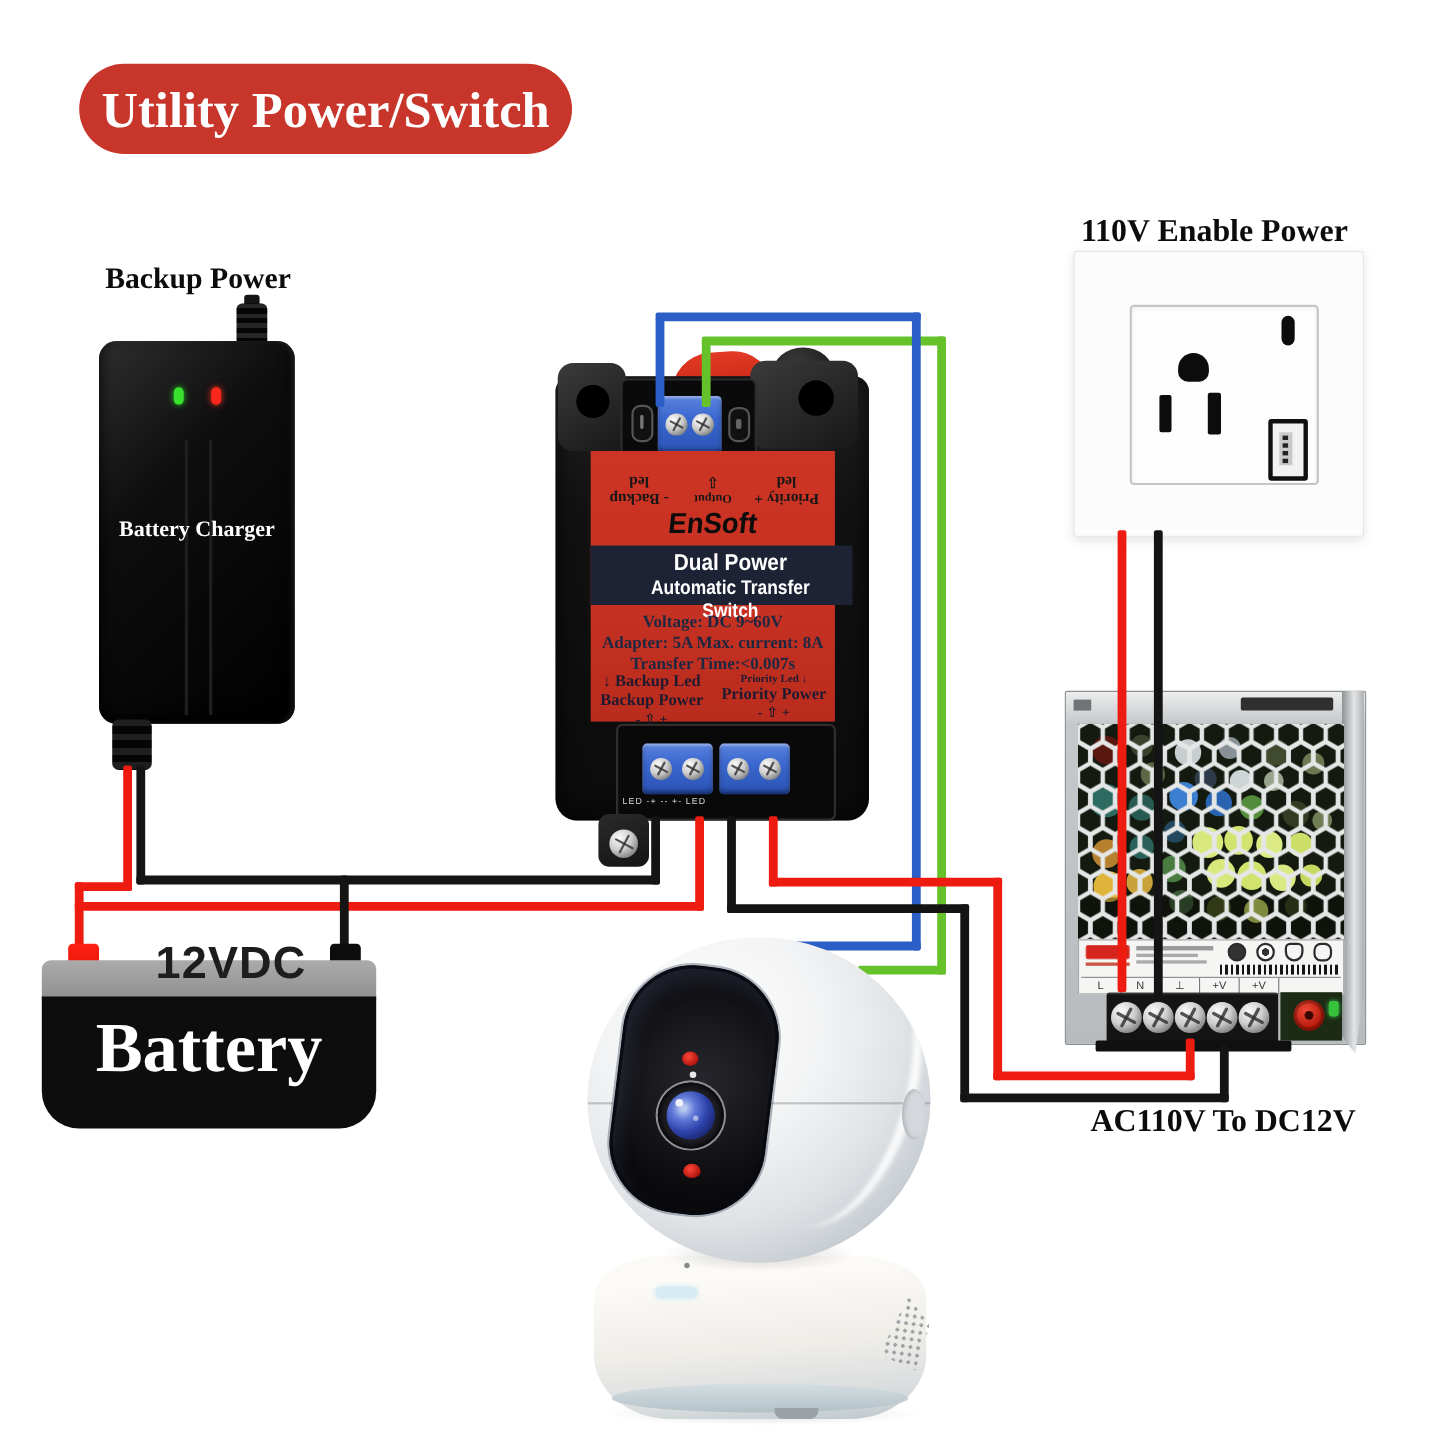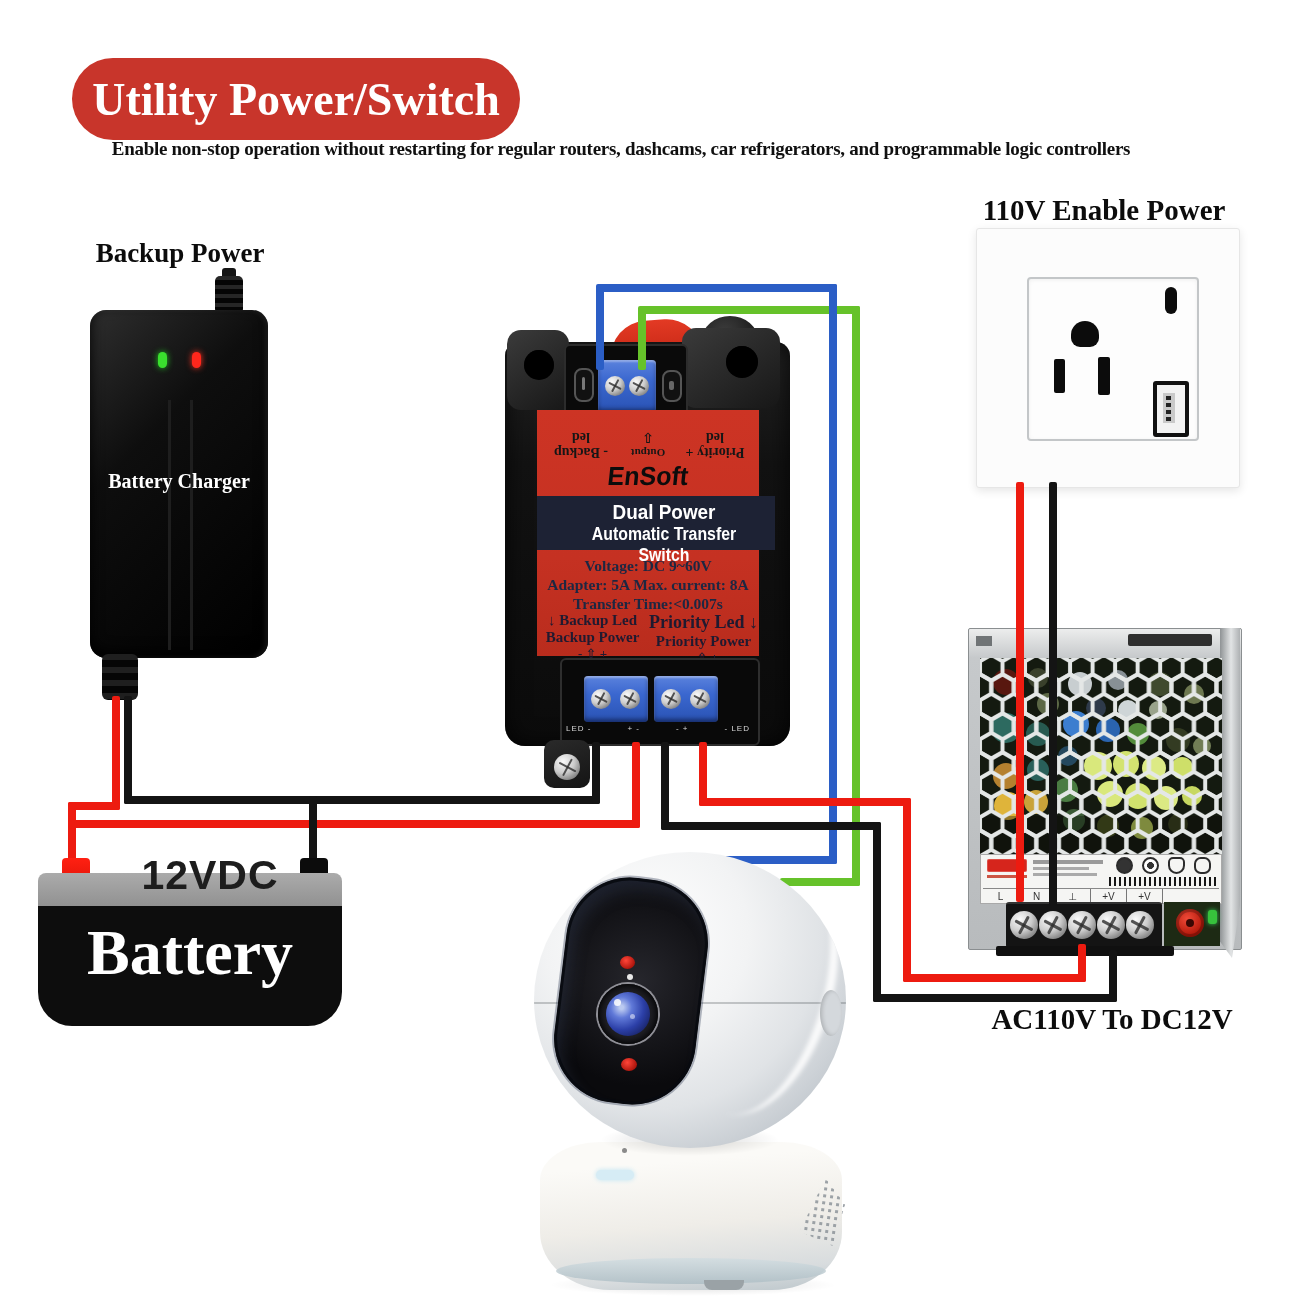--- a/index.html
+++ b/index.html
@@ -37,21 +37,20 @@
   .certicon{width:13px;height:13px;border:2px solid #2c2c2c;border-radius:50%;display:inline-block;margin-left:5px;}
 </style>
 </head>
 <body>
 
 <div class="canvas">
 
   <div class="abs badge serifb ctr" style="left:72px;top:58px;width:448px;height:82px;line-height:84px;font-size:46px;">
     <span>Utility Power/Switch</span>
   </div>
-  <div class="abs serifb ctr" style="left:66px;top:138px;width:1110px;font-size:19px;color:#101010;letter-spacing:-0.3px;">Enable non-stop operation without restarting for regular routers, dashcams, car refrigerators, and programmable logic controllers</div>
 
   <div class="abs serifb ctr" style="left:70px;top:238px;width:220px;font-size:27px;color:#0c0c0c;">Backup Power</div>
   <div class="abs serifb ctr" style="left:968px;top:194px;width:272px;font-size:29px;color:#0c0c0c;">110V Enable Power</div>
   <div class="abs serifb ctr" style="left:980px;top:1002px;width:264px;font-size:29px;color:#0c0c0c;line-height:34px;">
     <div>AC110V To DC12V</div>
   </div>
 
   <div class="abs" style="left:0;top:0;">
     <div class="abs" style="left:222px;top:268px;width:14px;height:12px;background:#151515;border-radius:3px;"></div>
     <div class="abs" style="left:215px;top:276px;width:28px;height:38px;border-radius:5px;
@@ -254,37 +253,37 @@
         <div>Transfer Time:&lt;0.007s</div>
       </div>
 
       <div class="abs" style="left:0;top:202px;width:222px;display:flex;color:#201a30;font-weight:bold;text-align:center;">
         <div style="flex:1;">
           <div style="font-size:15px;">↓ Backup Led</div>
           <div style="font-size:15px;">Backup Power</div>
           <div style="font-size:13px;font-family:'Liberation Serif','DejaVu Sans',serif;">-  ⇧  +</div>
         </div>
         <div style="flex:1;">
-          <div style="font-size:18px;">Priority Led ↓</div>
+          <div style="font-size:10px;">Priority Led ↓</div>
           <div style="font-size:15px;">Priority Power</div>
           <div style="font-size:13px;font-family:'Liberation Serif','DejaVu Sans',serif;">-  ⇧  +</div>
         </div>
       </div>
     </div>
 
     <div class="abs" style="left:560px;top:658px;width:196px;height:84px;background:#090909;border:2px solid #2e2e2e;border-radius:6px;">
       <div class="abs tblock" style="left:22px;top:16px;width:64px;height:46px;">
         <div class="screw" style="left:7px;top:13px;width:20px;height:20px;"></div>
         <div class="screw" style="left:36px;top:13px;width:20px;height:20px;"></div>
       </div>
       <div class="abs tblock" style="left:92px;top:16px;width:64px;height:46px;">
         <div class="screw" style="left:7px;top:13px;width:20px;height:20px;"></div>
         <div class="screw" style="left:36px;top:13px;width:20px;height:20px;"></div>
       </div>
-      <div class="abs sans" style="left:4px;top:64px;width:184px;display:flex;justify-content:space-between;
+      <div class="abs sans" style="left:4px;top:64px;width:184px;display:flex;
                   font-size:8px;color:#d8d8d8;letter-spacing:1px;">
         <span>LED -</span>
         <span>+  -</span>
         <span>-  +</span>
         <span>- LED</span>
       </div>
     </div>
 
     <div class="abs" style="left:544px;top:740px;width:46px;height:48px;border-radius:10px;
                 background:linear-gradient(160deg,#2a2a2a,#141414);">

